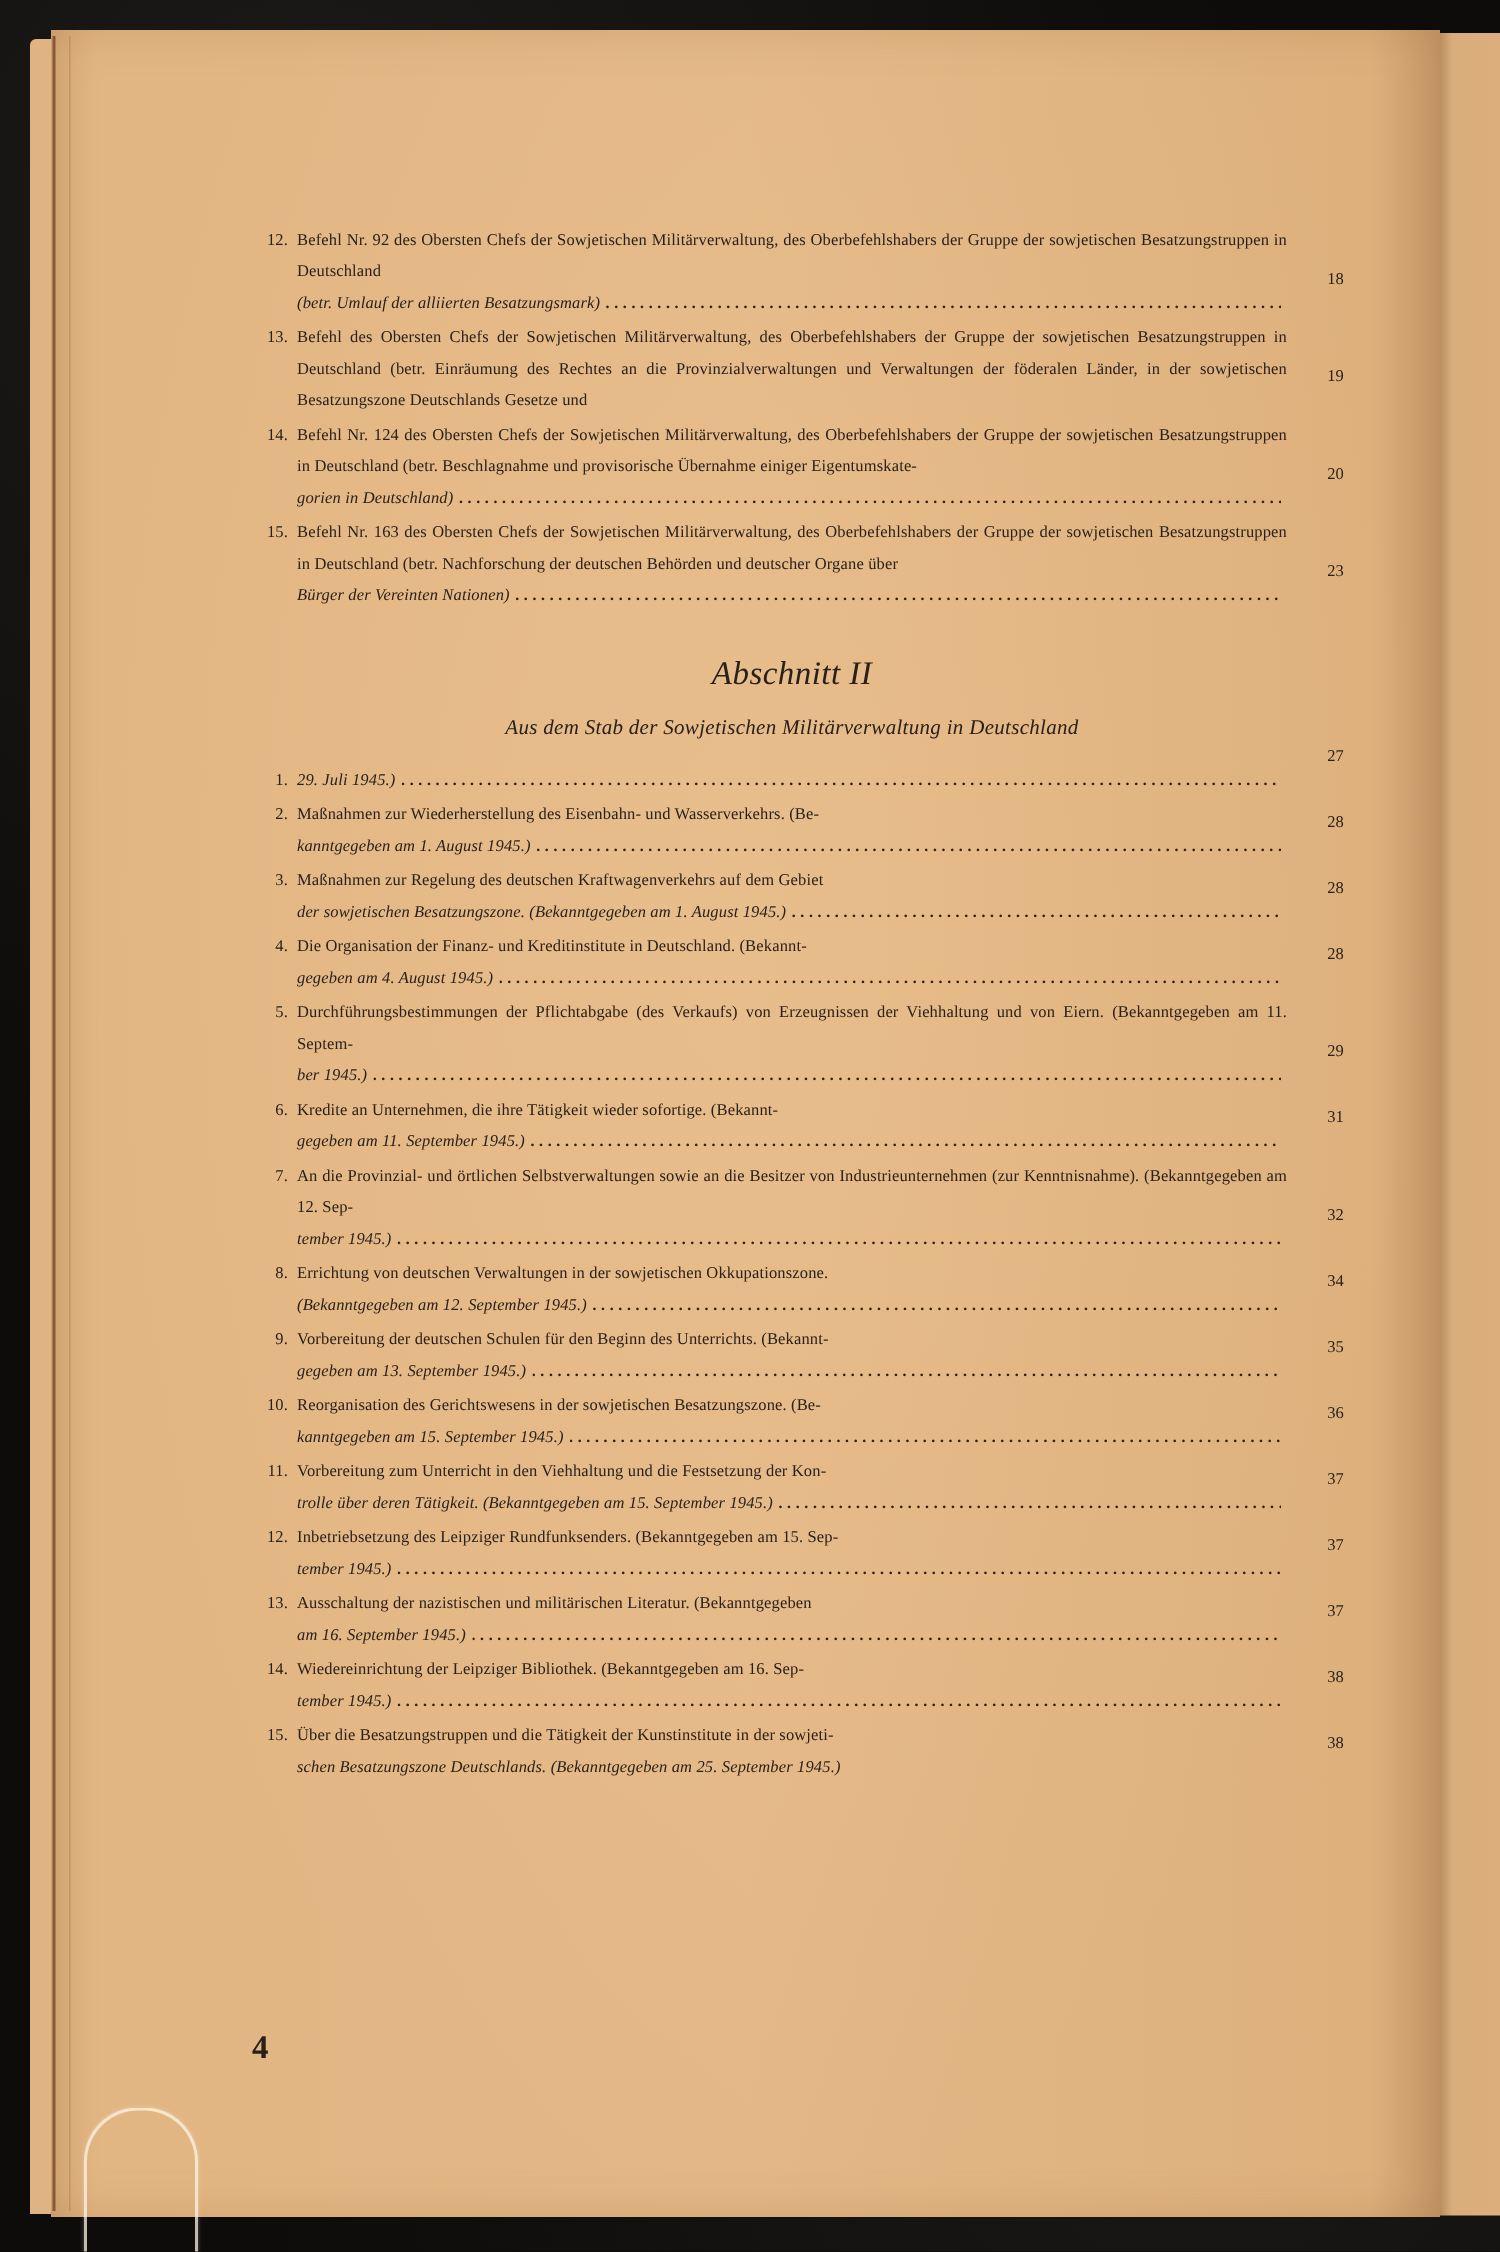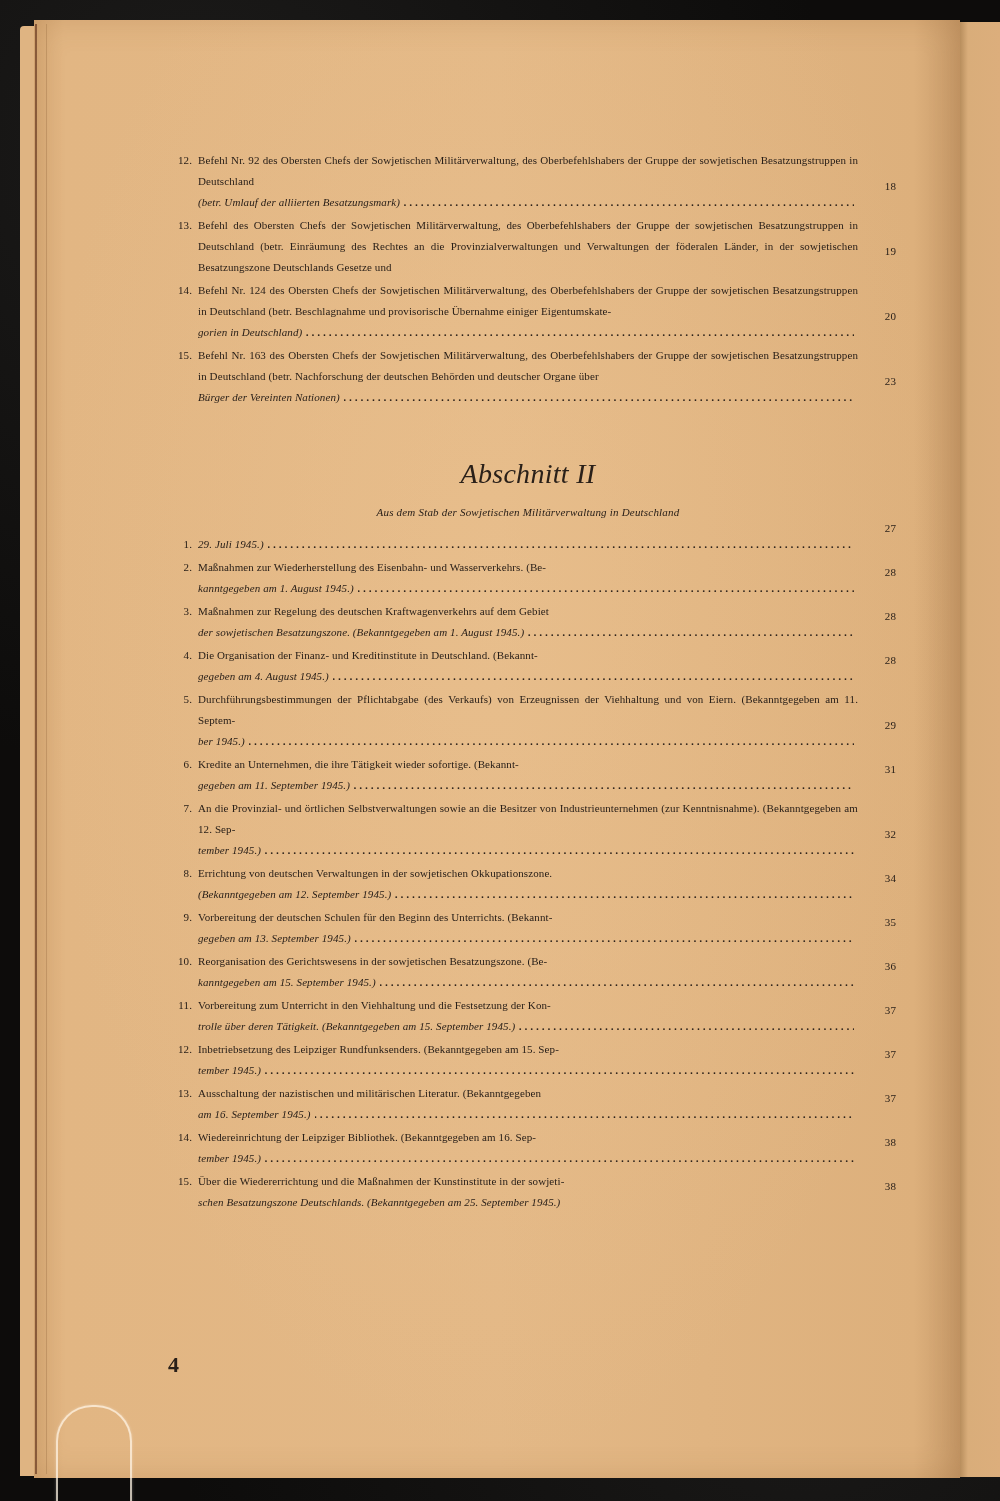--- a/index.html
+++ b/index.html
@@ -125,29 +125,29 @@
     .entry .page-num {
       position: absolute;
       right: 0;
       bottom: 16px;
       width: 32px;
       text-align: right;
     }
     .section2-title {
       text-align: center;
       font-style: italic;
-      font-size: 28px;
-      margin-top: 50px;
+      font-size: 22px;
+      margin-top: 28px;
       margin-bottom: 16px;
       letter-spacing: 0.3px;
     }
     .section2-subtitle {
       text-align: center;
       font-style: italic;
-      font-size: 11px;
+      font-size: 14px;
       margin-bottom: 16px;
       letter-spacing: 0.2px;
     }
     .page-number-footer {
       position: absolute;
       left: 168px;
       top: 1352px;
       font-size: 22px;
       font-weight: bold;
     }
@@ -307,21 +307,21 @@
       <div class="entry">
         <span class="num">14.</span>
         <span class="body"><span>Wiedereinrichtung der Leipziger Bibliothek. (Bekanntgegeben am 16. Sep-</span><span class="last-line">
             <span>tember 1945.)</span>
             <span class="dots"></span>
           </span></span>
         <span class="page-num">38</span>
       </div>
       <div class="entry">
         <span class="num">15.</span>
-        <span class="body"><span>Über die Wiedererrichtung und die Maßnahmen der Kunstinstitute in der sowjeti-</span><span class="last-line">
+        <span class="body"><span>Über die Besatzungstruppen und die Tätigkeit der Kunstinstitute in der sowjeti-</span><span class="last-line">
             <span>schen Besatzungszone Deutschlands. (Bekanntgegeben am 25. September 1945.)</span>
           </span></span>
         <span class="page-num">38</span>
       </div>
     </div>
 </div>
 
 <div class="page-number-footer">4</div>
 
 <div class="clip"></div>

